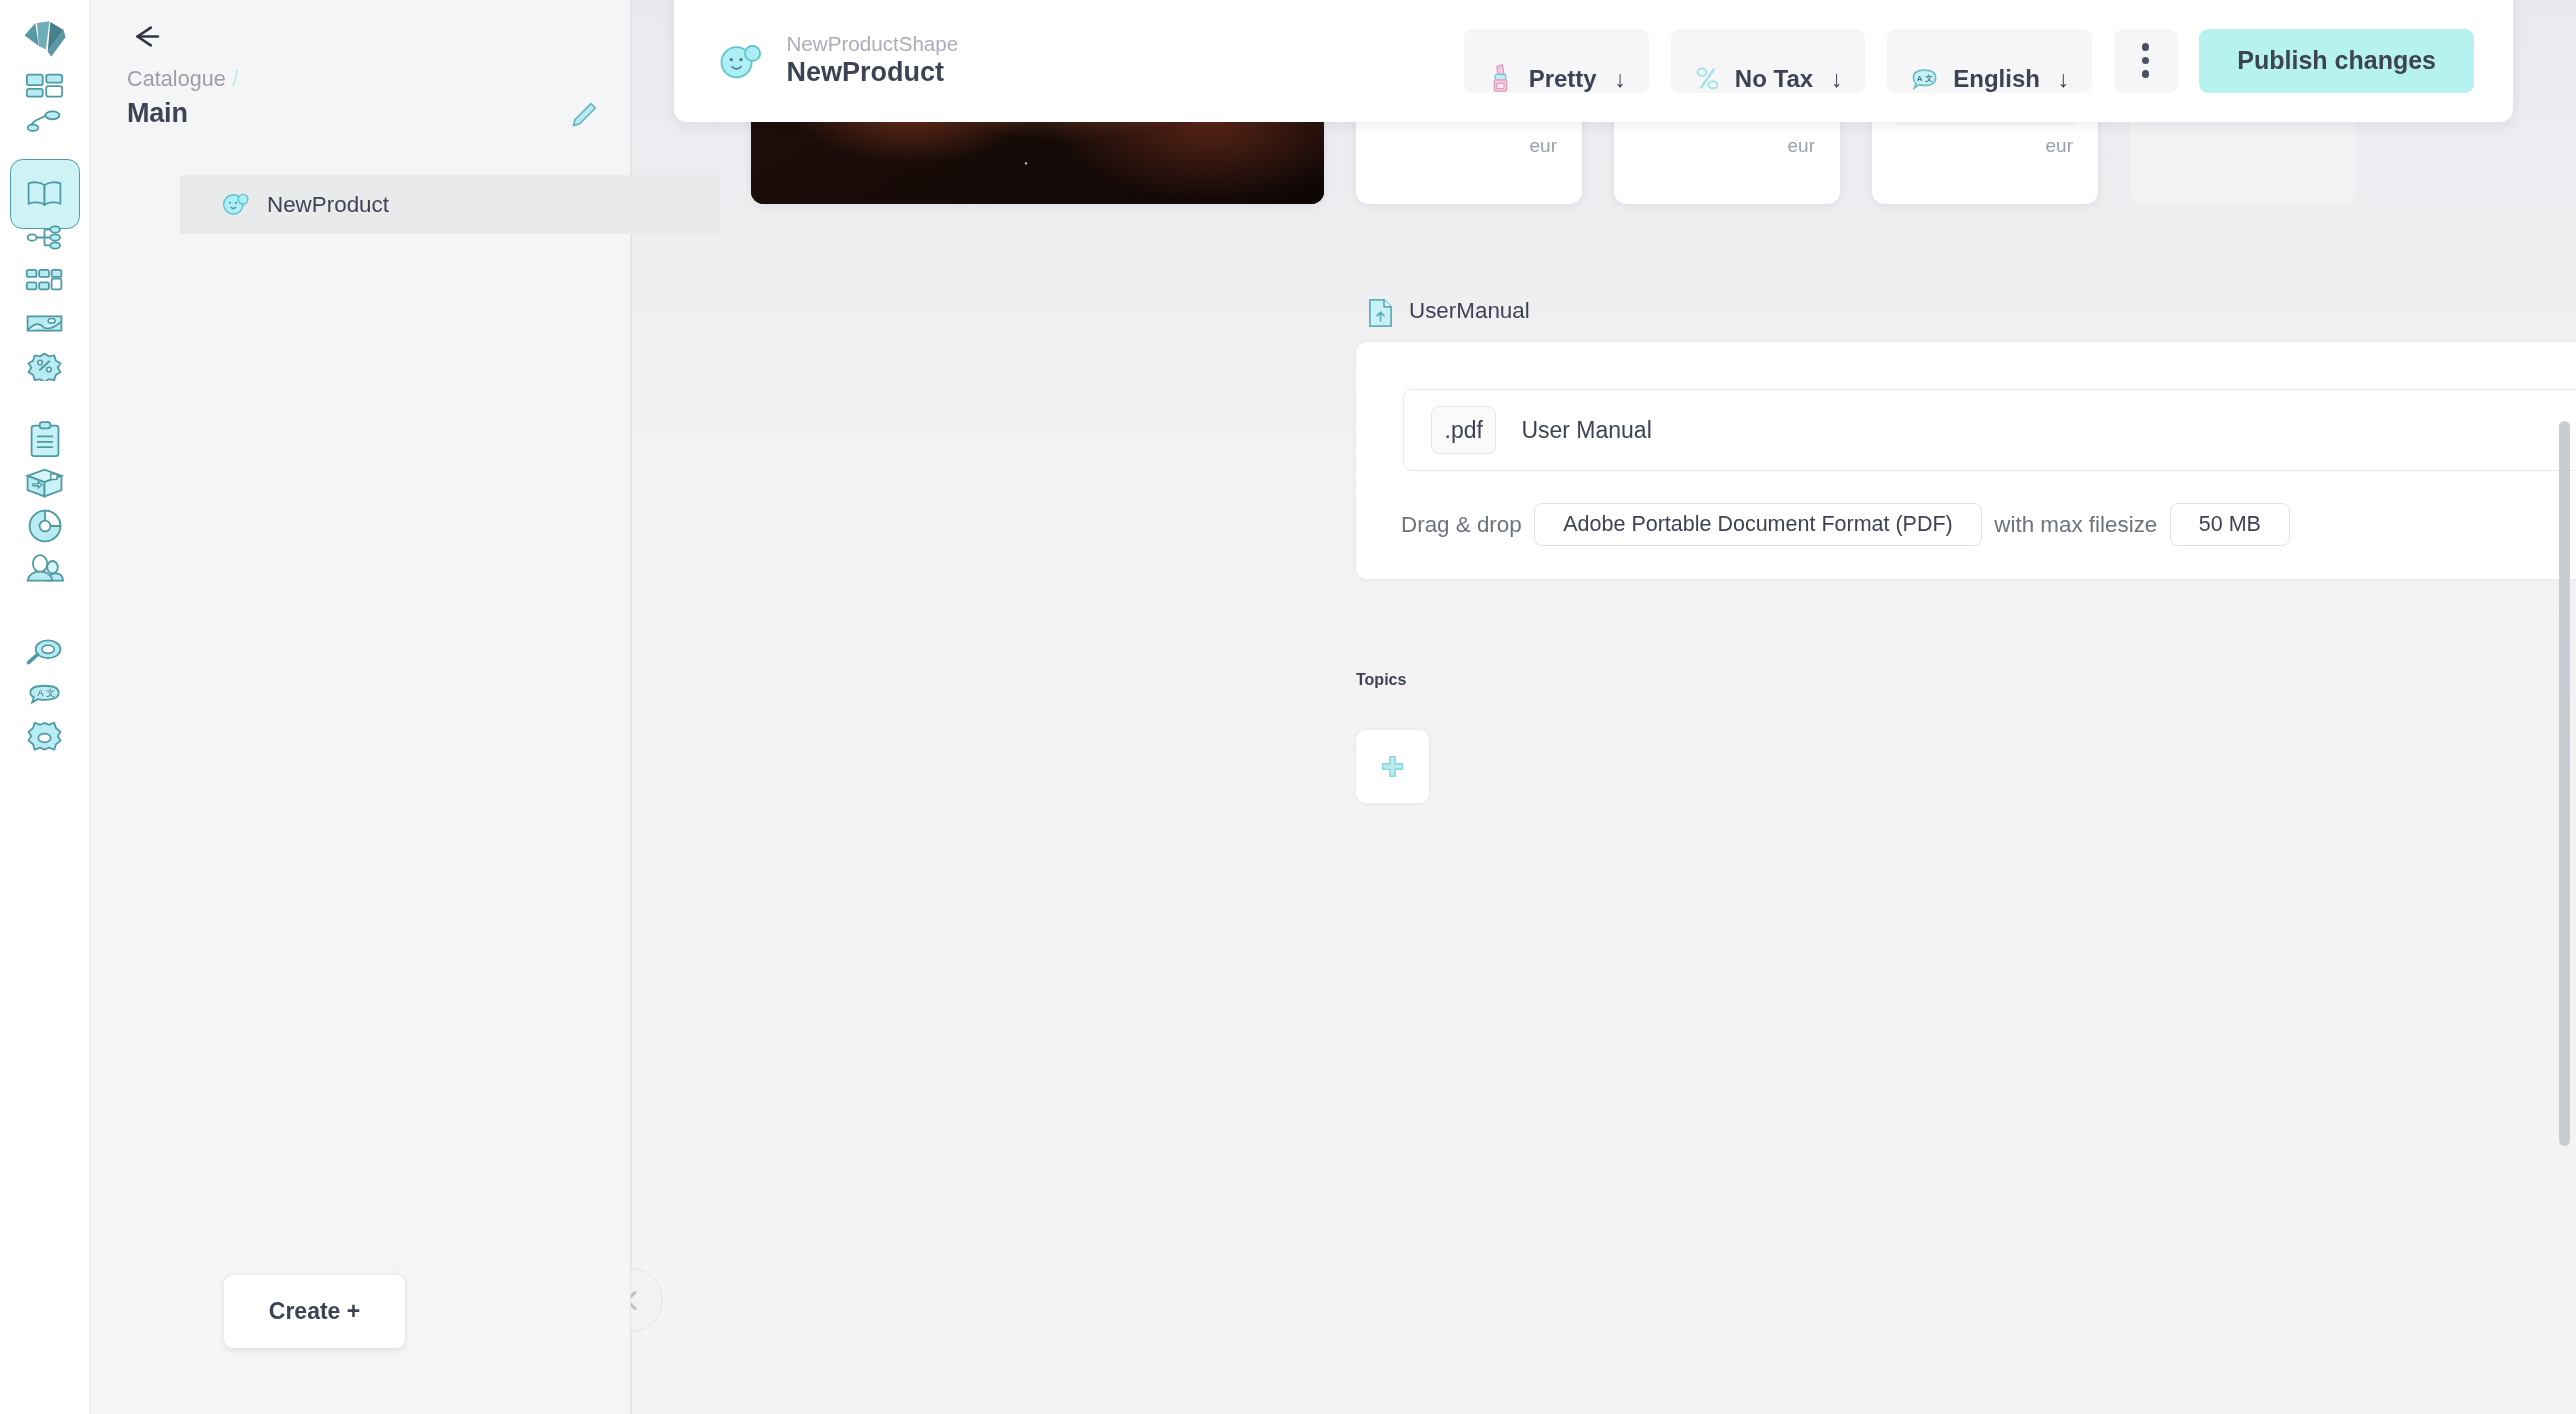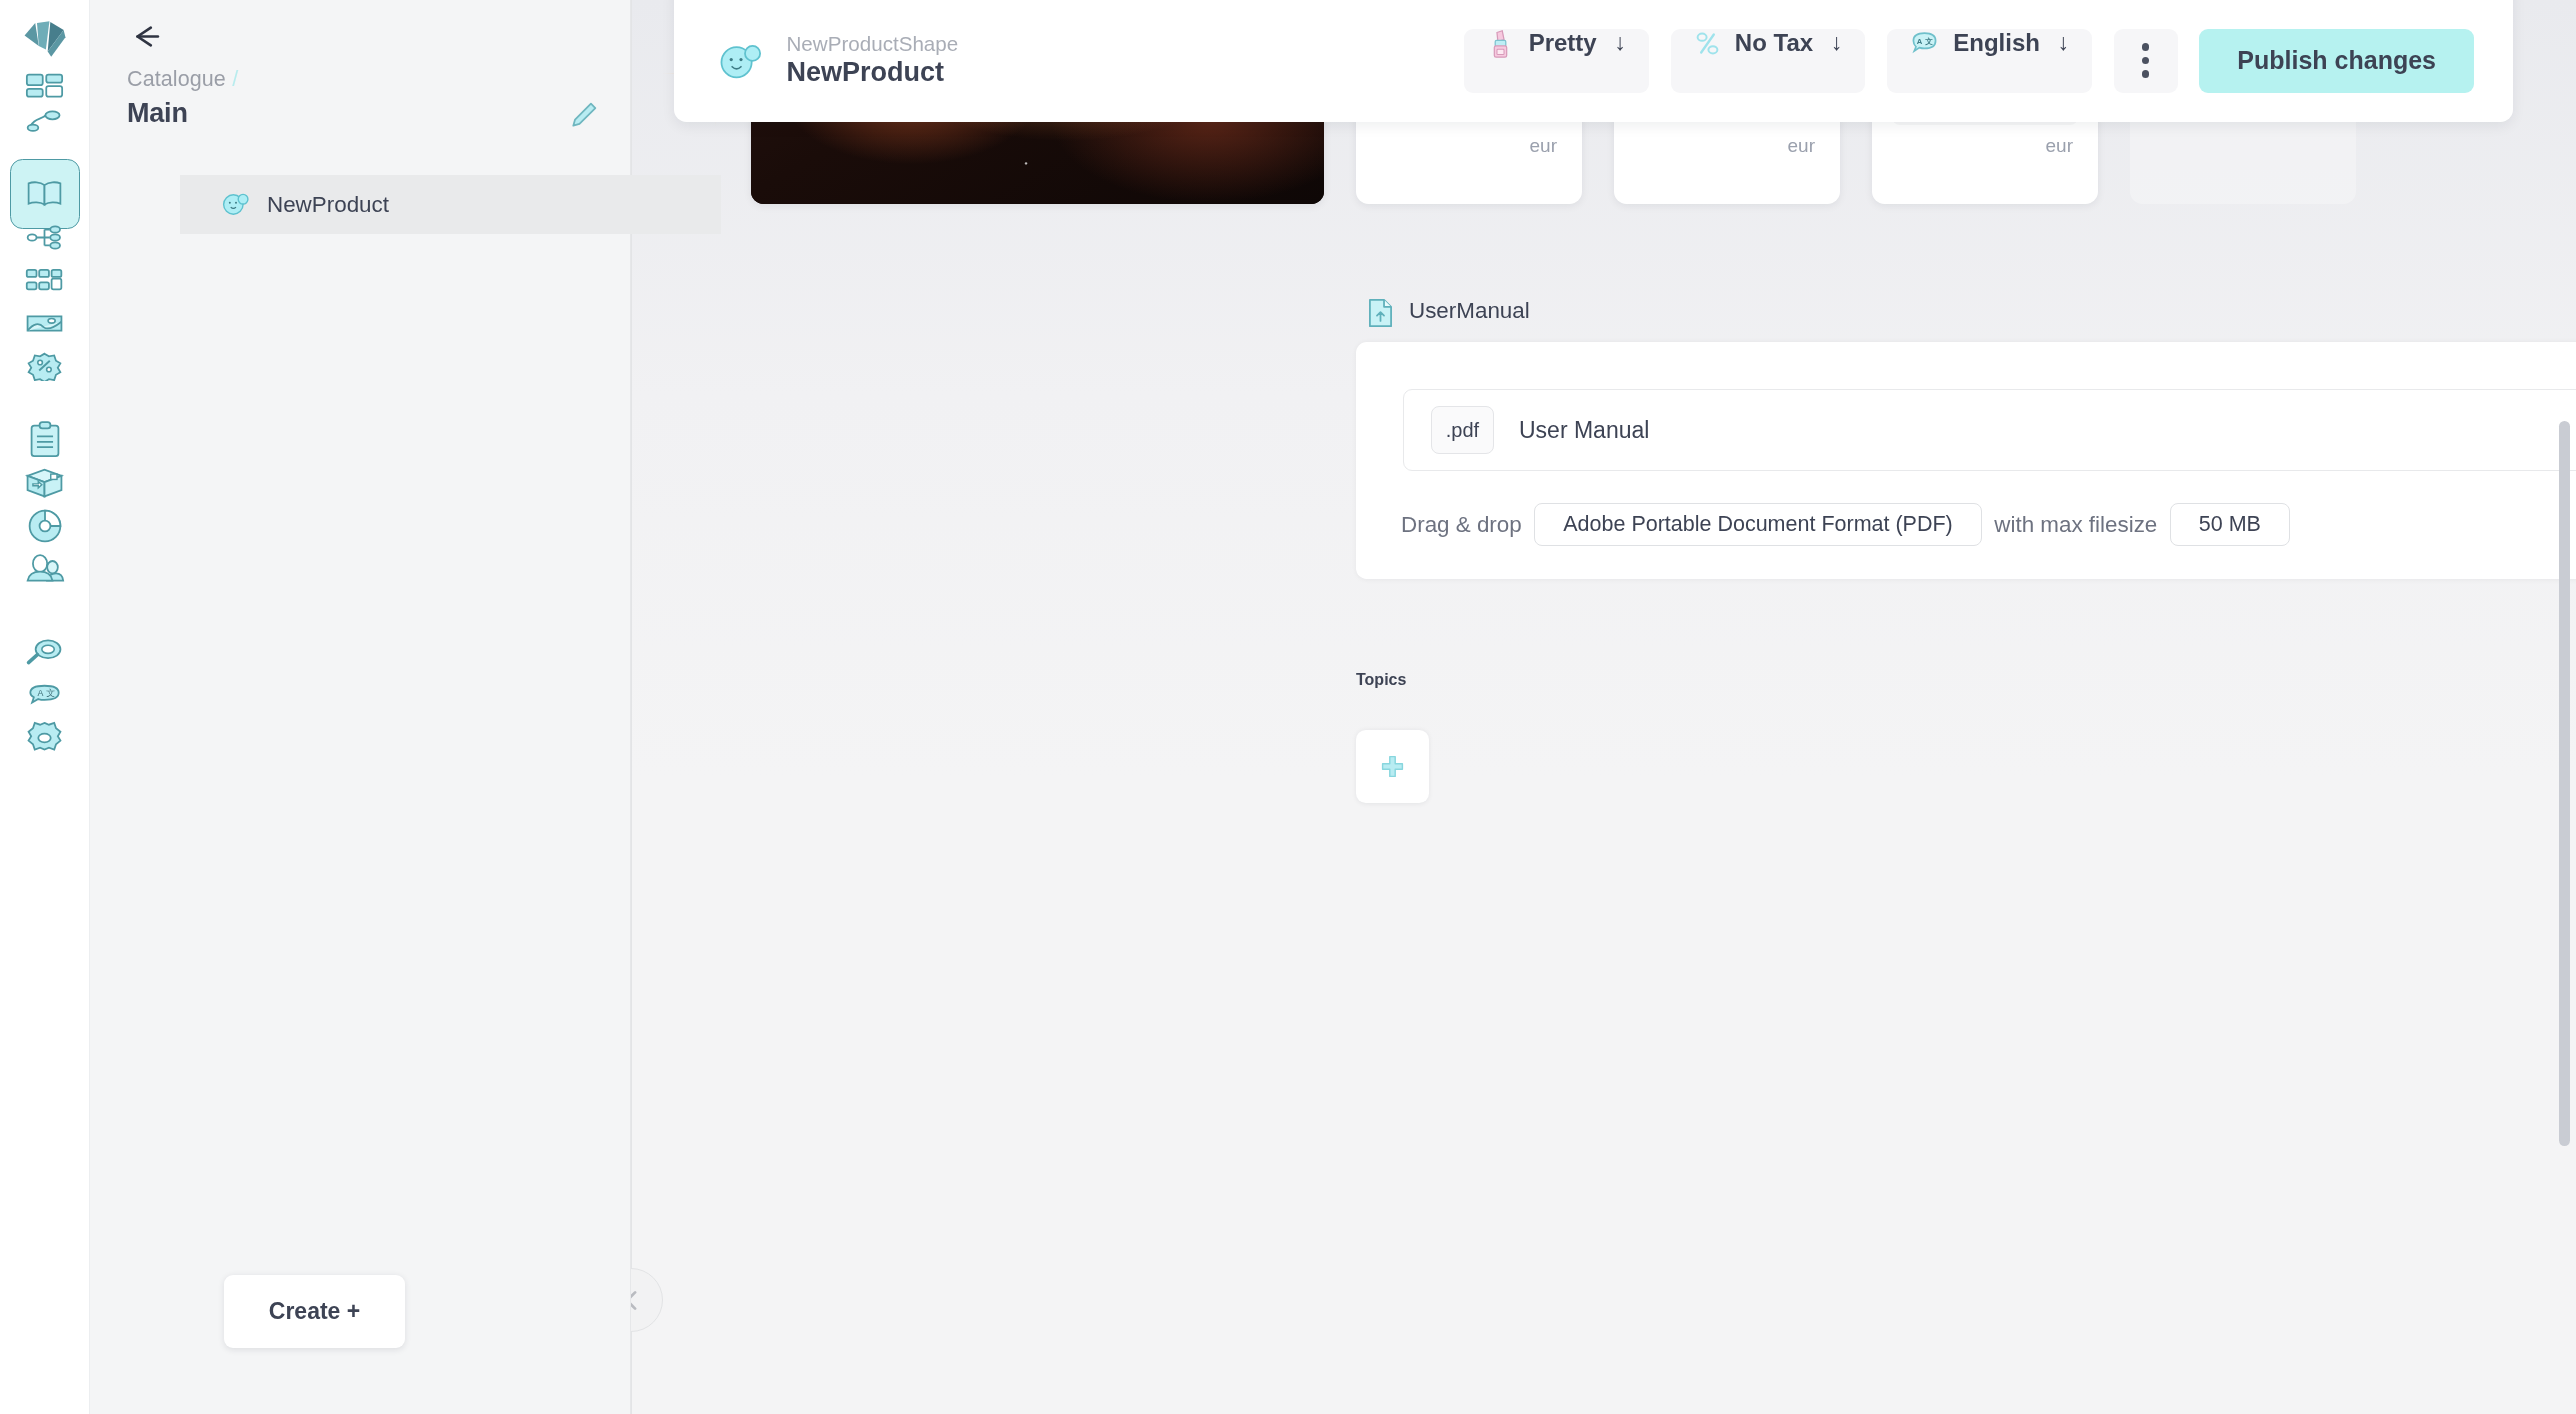--- a/index.html
+++ b/index.html
@@ -174,21 +174,21 @@
     position: absolute; left: 47px; top: 47px;
     width: 1659px; height: 82px;
     border: 0.9px solid #e8e9eb; border-radius: 9px;
     display: flex; align-items: center;
   }
   .ext-badge {
     margin-left: 27px;
     min-width: 63px; height: 48px; padding: 0 12.5px;
     border: 0.9px solid #e4e5e8; border-radius: 8px; background: #fafafb;
     display: flex; align-items: center; justify-content: center;
-    font-size: 20px; color: #3d4354;
+    font-size: 23px; color: #3d4354;
   }
   .file-title { margin-left: 25px; font-size: 23px; color: #3d4354; }
 
   .dnd-row {
     position: absolute; left: 770px; top: 503px;
     display: flex; align-items: center; gap: 12.5px;
     font-size: 22.4px; color: #6d7280;
   }
   .chip {
     border: 0.9px solid #dfe1e4; border-radius: 8px; background: #fff;
@@ -224,21 +224,21 @@
     display: flex; align-items: center; justify-content: space-between;
     padding: 0 39px 0 43px;
   }
   .brand { display: flex; align-items: center; gap: 21.5px; }
   .brand-text .shape { font-size: 20.6px; color: #a9adb6; line-height: 1.25; }
   .brand-text .name { font-size: 27px; font-weight: bold; color: #3d4354; line-height: 1.25; }
   .tb-actions { display: flex; align-items: center; gap: 21.5px; }
   .tb-btn {
     height: 64px; padding: 0 23px;
     background: #f6f6f8; border-radius: 9px;
-    display: flex; align-items: flex-start; gap: 14.3px;
+    display: flex; align-items: flex-end; gap: 14.3px;
     font-size: 24px; font-weight: bold; color: #3d4354;
     cursor: pointer;
   }
   .tb-btn .caret { font-size: 23px; font-weight: normal; color: #3d4354; margin-left: 3.6px; }
   .tb-kebab {
     width: 64px; height: 64px; background: #f6f6f8; border-radius: 9px;
     display: flex; flex-direction: column; align-items: center; justify-content: center; gap: 6.3px;
     cursor: pointer;
   }
   .tb-kebab i { width: 7.2px; height: 7.2px; border-radius: 50%; background: #4b5160; display: block; }

